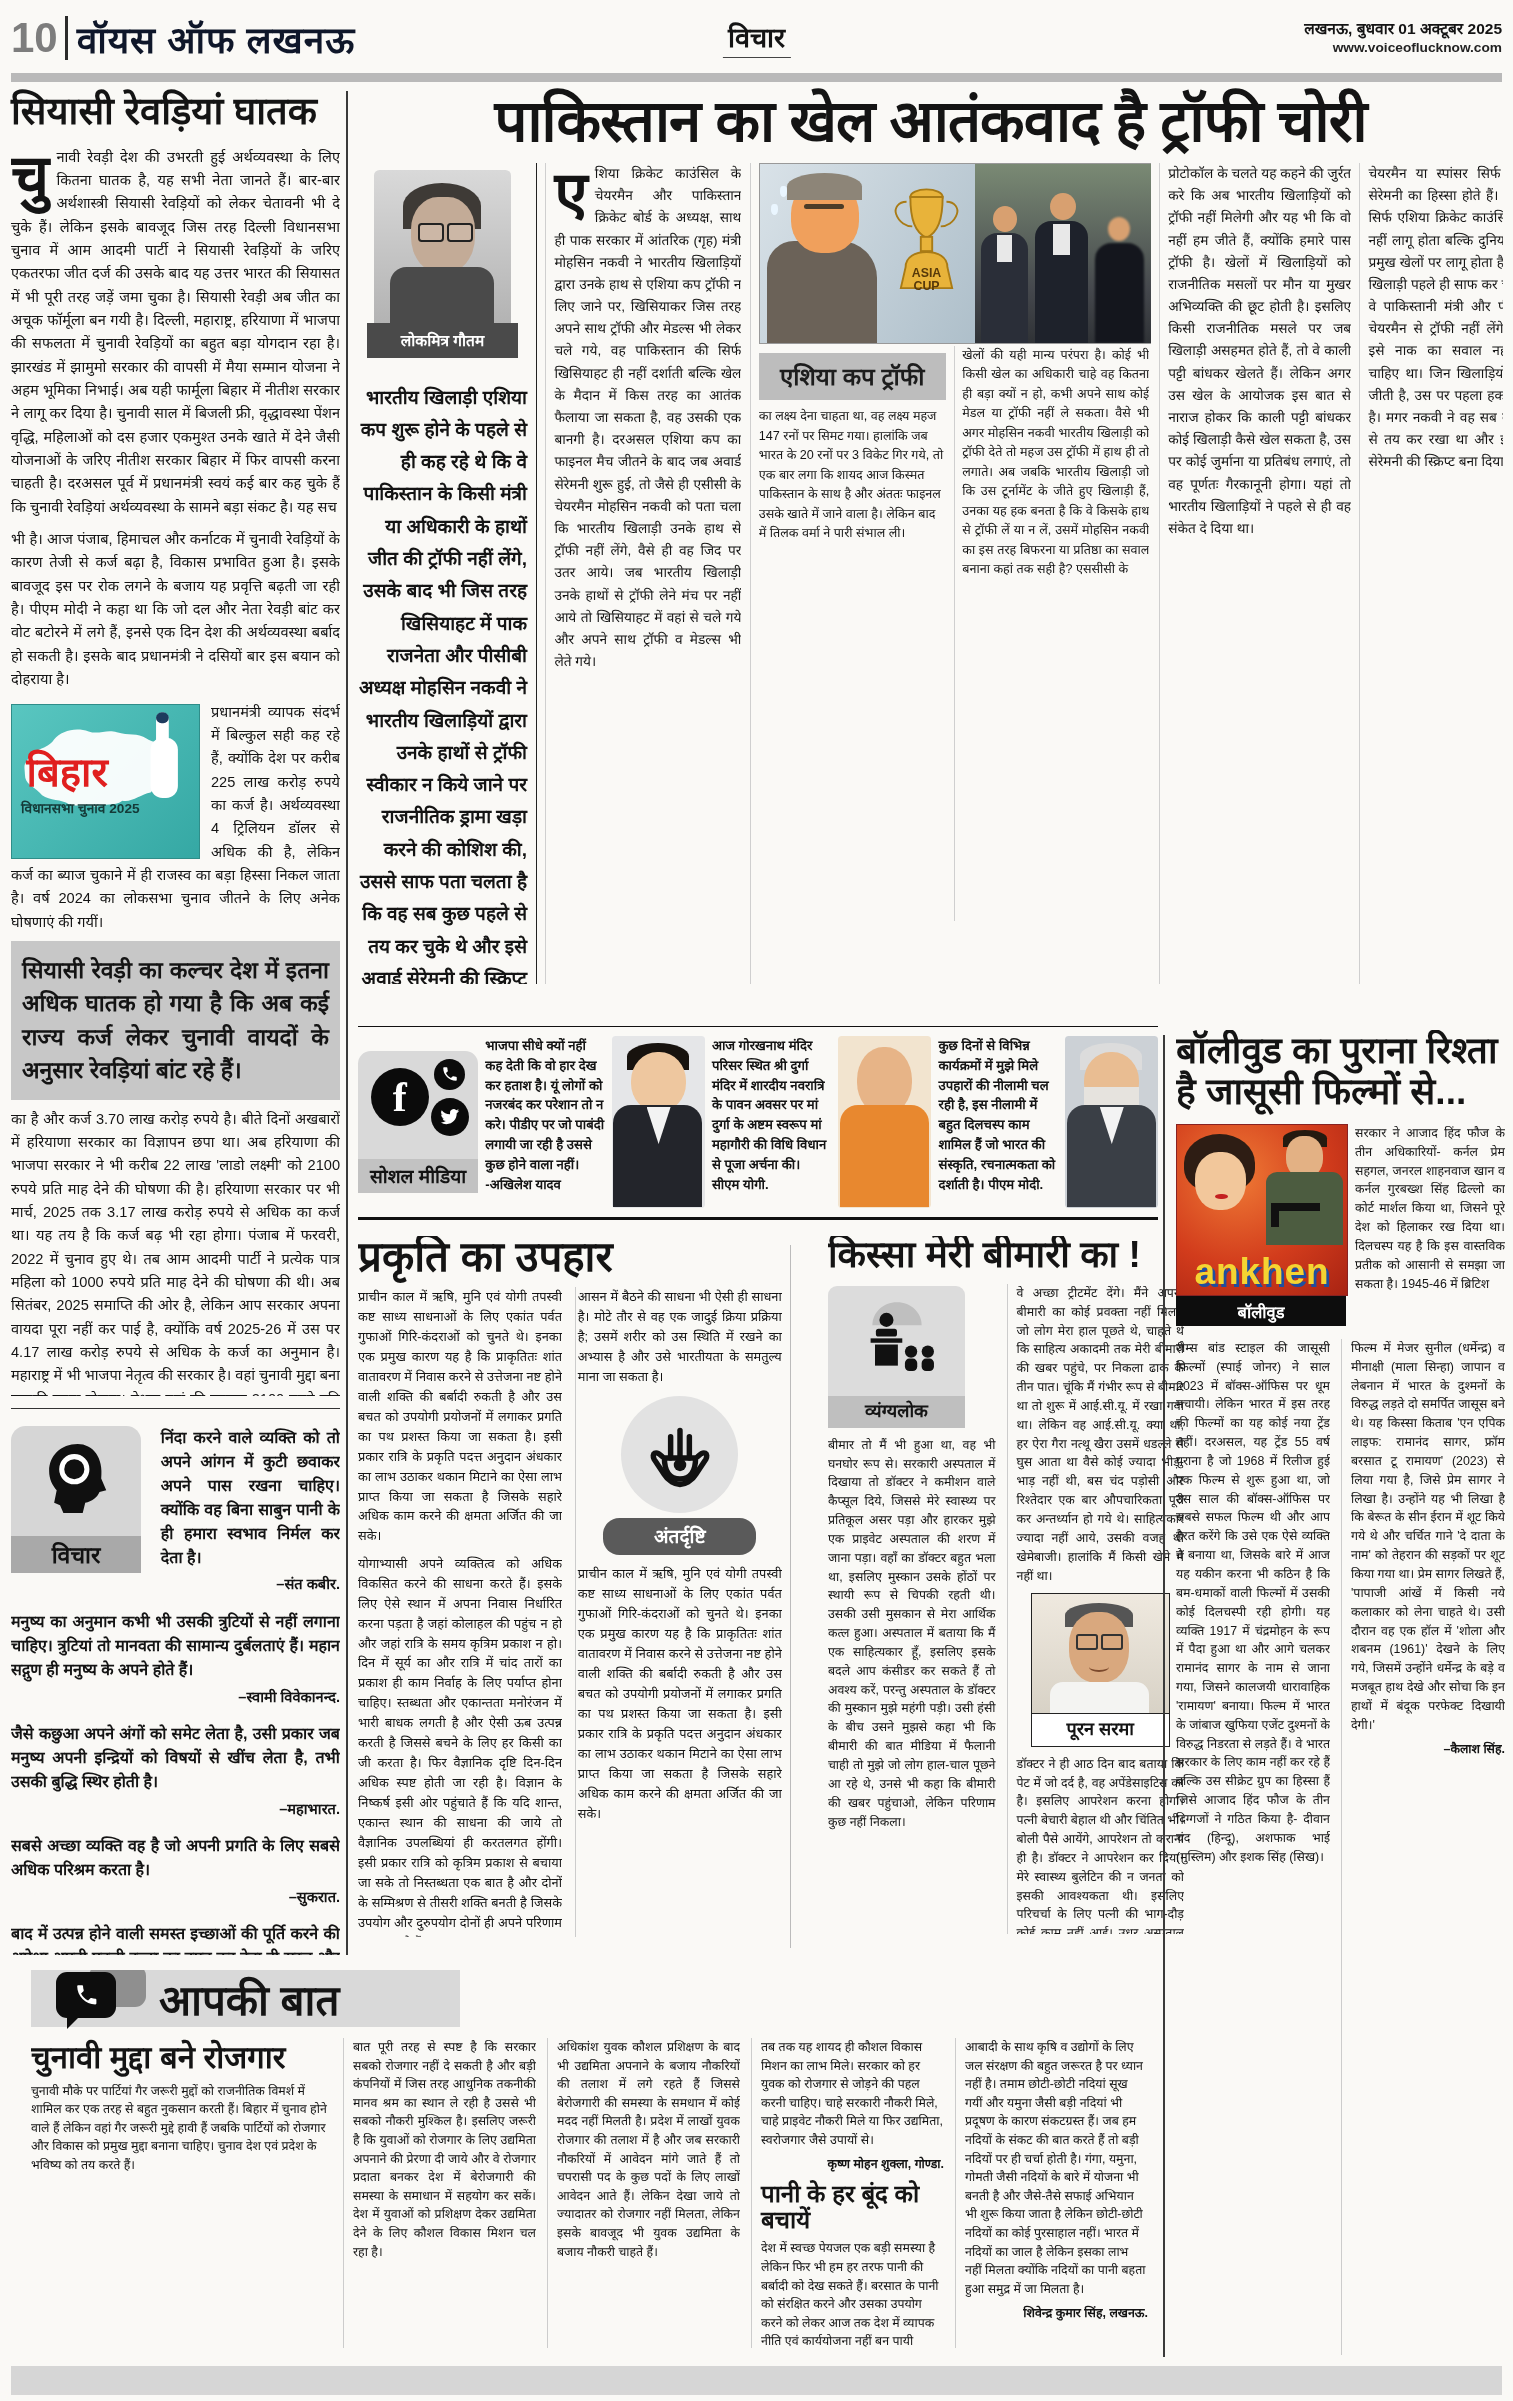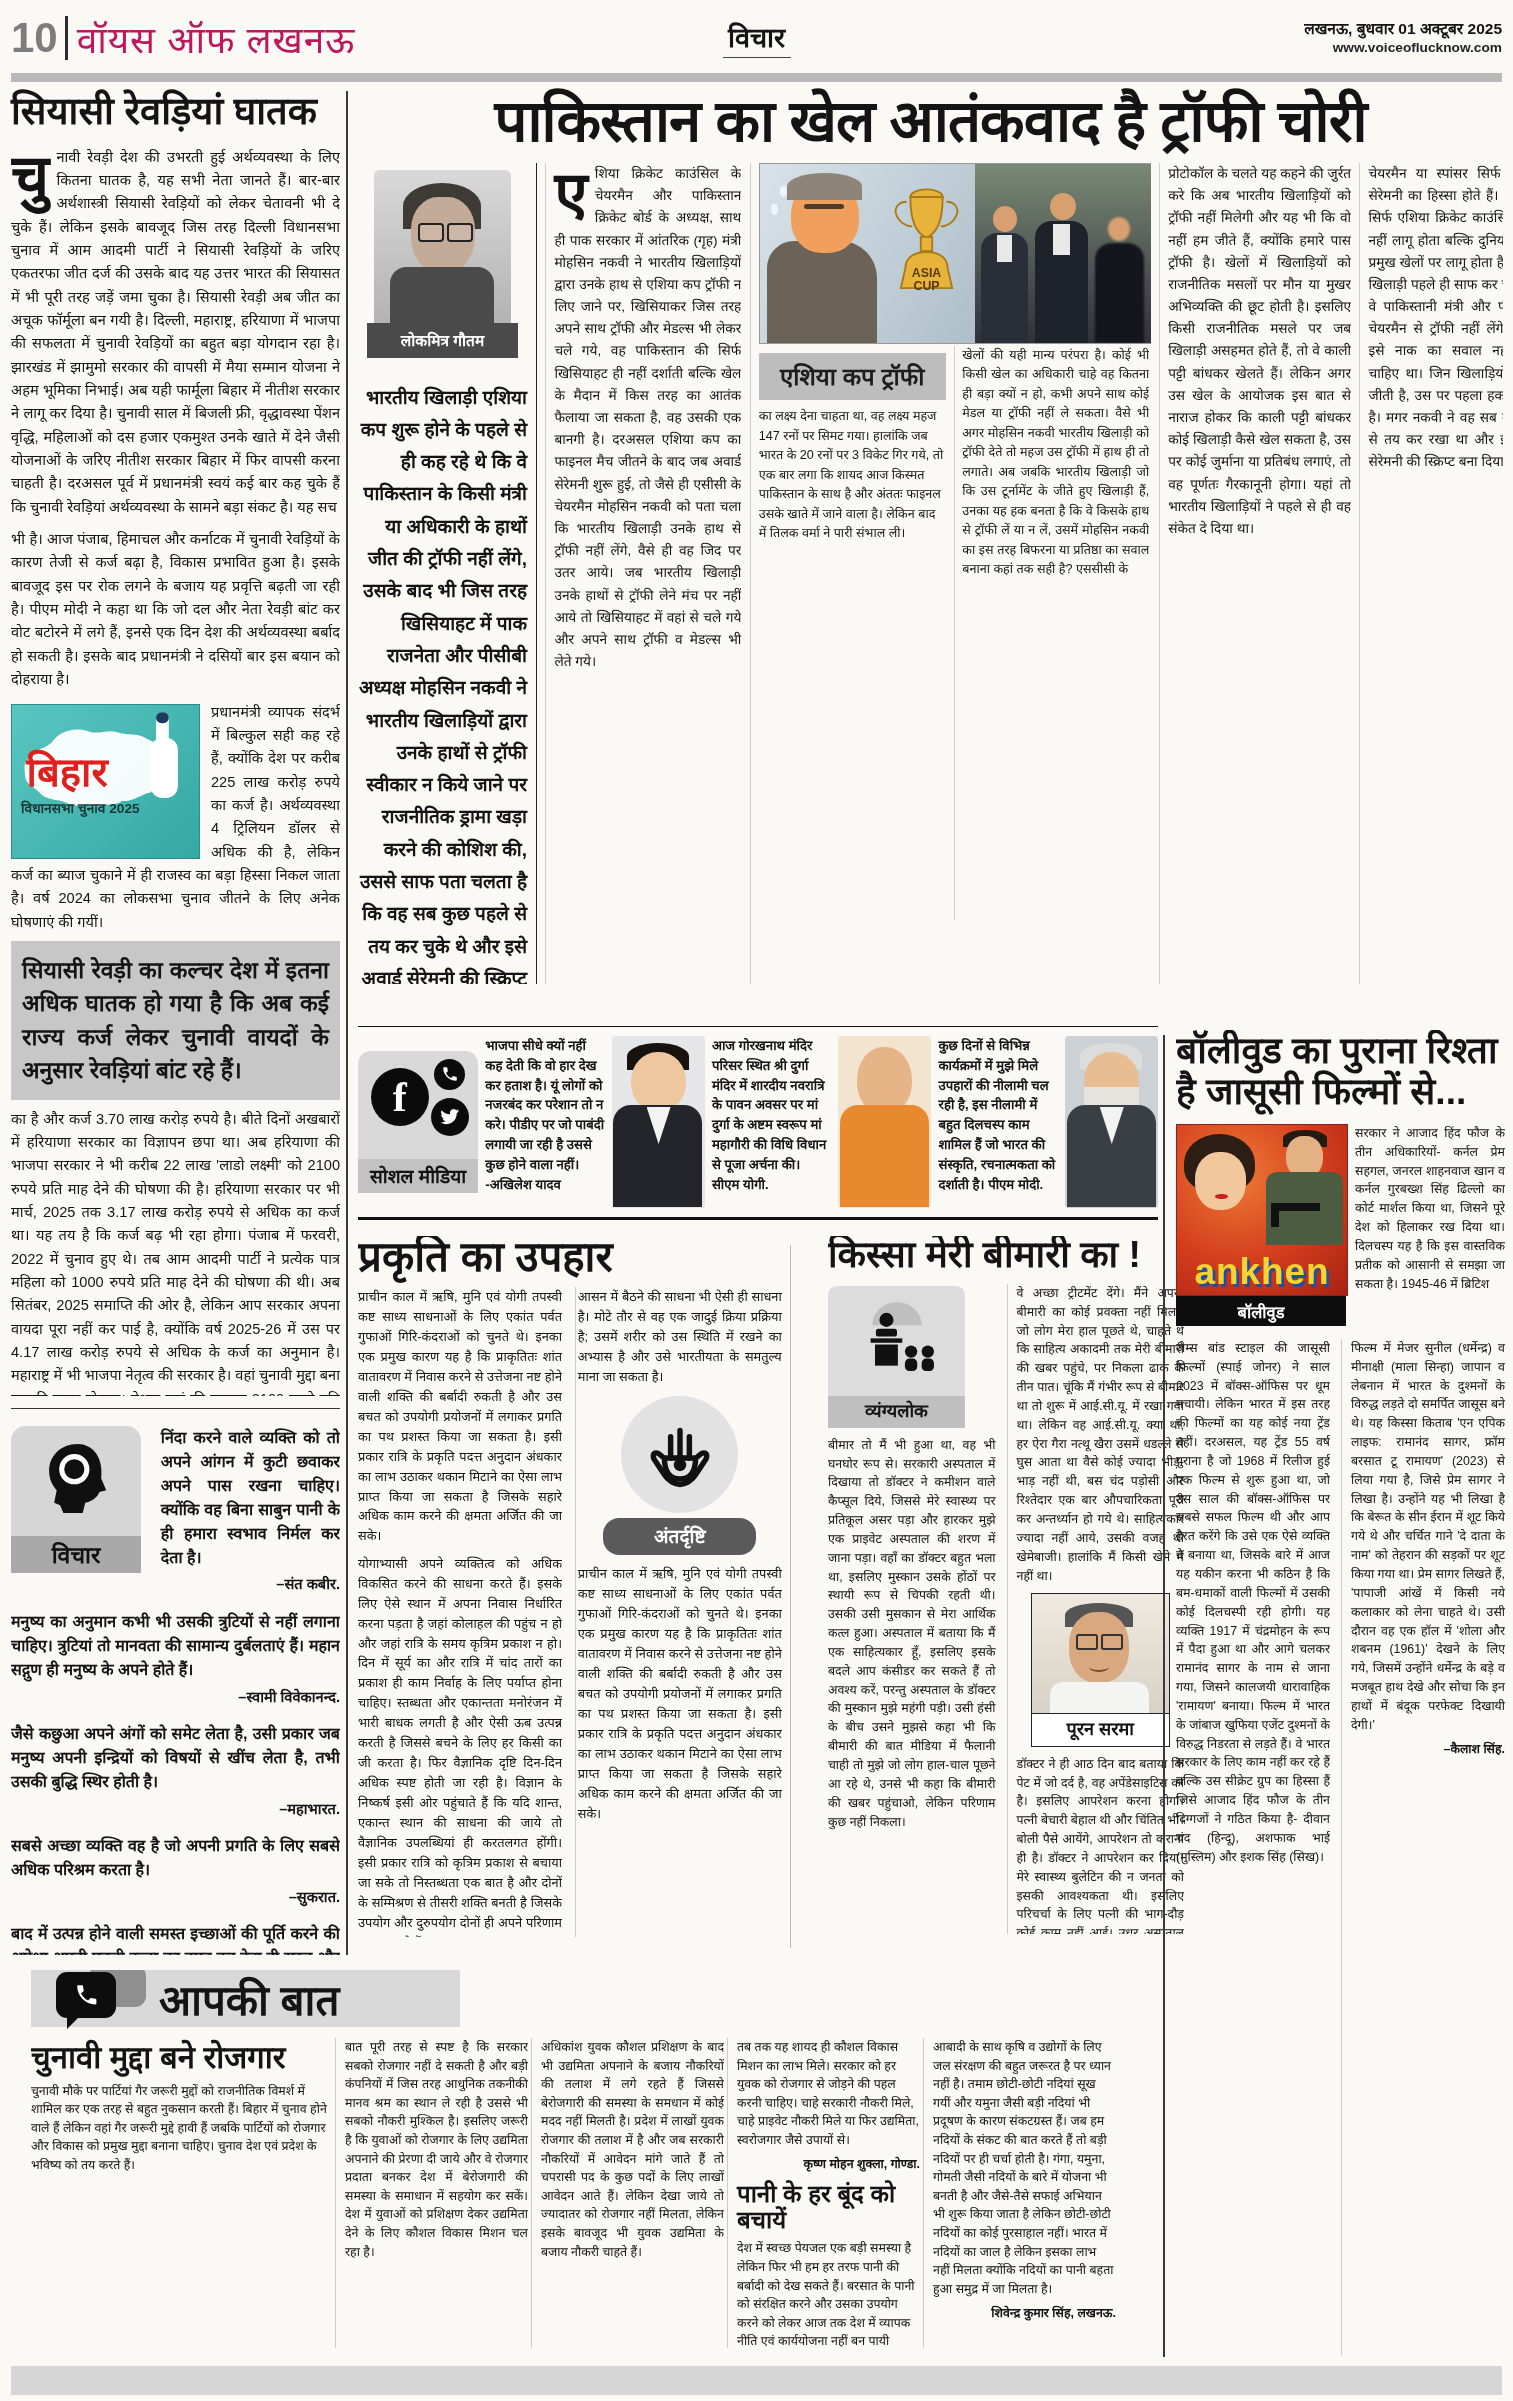--- a/index.html
+++ b/index.html
@@ -3,21 +3,21 @@
 <meta charset="utf-8">
 <style>
   html,body{margin:0;padding:0;background:#8f8f8f;}
   #page{position:relative;width:1513px;height:2401px;margin:0 auto;background:#faf9f6;
         font-family:"Liberation Sans","DejaVu Sans",sans-serif;color:#141414;overflow:hidden;}
   .jt{text-align:justify;}
   
   #hdr{position:absolute;left:11px;top:9px;right:11px;height:58px;display:flex;align-items:center;}
   #pgno{font-size:42px;font-weight:900;color:#7d7d7d;line-height:1;}
   #pgbar{width:2.7px;height:44px;background:#2b2b2b;margin:0 9px 0 7.3px;}
-  #masthead{font-size:37px;font-weight:400;letter-spacing:0.9px;color:#be185d;}
+  #masthead{font-size:37px;font-weight:700;letter-spacing:0.9px;color:#0f172a;}
   #section{position:absolute;left:50%;transform:translateX(-50%);font-size:27px;font-weight:900;
            border-bottom:1.8px solid #444;padding:0 5.5px 1.8px;}
   #hdr-right{margin-left:auto;text-align:right;line-height:1.3;}
   #dateline{font-size:15.5px;font-weight:800;}
   #website{font-size:13.7px;font-weight:600;color:#222;}
   #hdr-rule{position:absolute;left:11px;right:11px;top:73px;height:9px;background:#b9b9b9;}
   
   .vrule{position:absolute;width:1.8px;background:#3a3a3a;}
   
   #lead{position:absolute;left:11px;top:91px;width:329px;height:1864px;display:flex;flex-direction:column;}
@@ -143,21 +143,21 @@
   .bc+.bc{border-left:0.9px solid #ccc;padding-left:9px;}
   .sig{display:block;text-align:right;font-weight:900;margin-top:5.5px;}
   
   #letters{position:absolute;left:31px;top:1970px;width:1119px;height:391px;overflow:hidden;}
   #ab-bar{width:429px;height:57px;background:#d9d9d9;display:flex;align-items:center;gap:14.6px;padding-left:128px;box-sizing:border-box;position:relative;}
   #ab-icon{position:absolute;left:16.4px;top:-5.5px;width:108px;height:68px;}
   .bub2{position:absolute;left:42px;top:0;width:57px;height:42px;background:#8f8f8f;border-radius:11px;}
   .bub1{position:absolute;left:9px;top:7.3px;width:60px;height:46px;background:#0d0d0d;border-radius:11px;display:flex;align-items:center;justify-content:center;}
   .bub1:after{content:"";position:absolute;left:11px;bottom:-11px;border:7.3px solid transparent;border-top-color:#0d0d0d;border-left-color:#0d0d0d;}
   #ab-label{font-size:42px;font-weight:700;}
-  #ab-cols{display:flex;gap:3px;margin-top:11px;}
+  #ab-cols{display:flex;gap:11px;margin-top:11px;}
   .lc{font-size:12.4px;line-height:1.5;overflow:hidden;height:310px;}
   .lc+.lc{border-left:0.9px solid #ccc;padding-left:9px;}
   #lc0{width:301px;flex:none;}
   .lcn{width:183px;flex:none;}
   #letters h3{margin:3.7px 0 7.3px;font-size:31px;font-weight:900;line-height:1.05;}
   #letters h4{margin:7.3px 0 5.5px;font-size:24px;font-weight:900;line-height:1.1;}
   
   #botbar{position:absolute;left:11px;right:11px;top:2366px;height:29px;background:#d6d6d6;}
   svg text{font-family:"Liberation Sans","DejaVu Sans",sans-serif;}
 </style>

